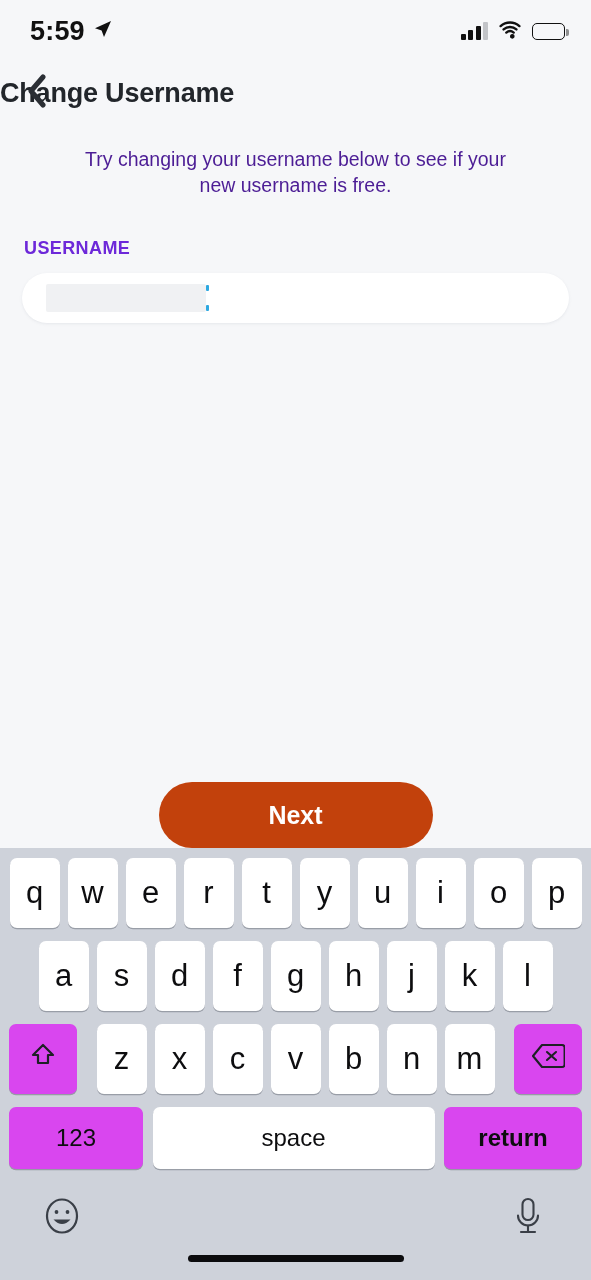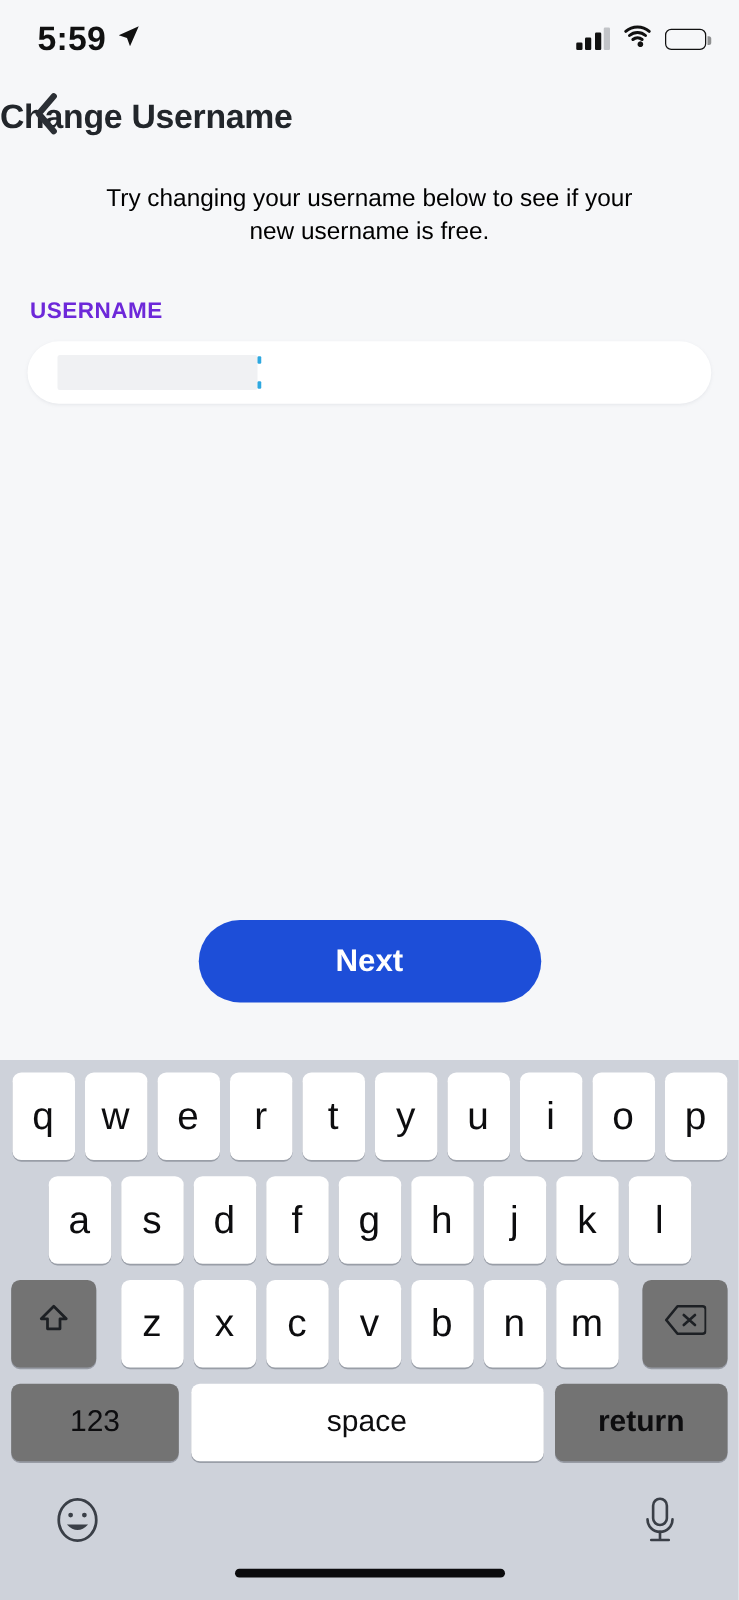--- a/index.html
+++ b/index.html
@@ -42,21 +42,21 @@
   }
   .nav-title{
     width:100%; text-align:left;
     font-size:27px; font-weight:bold; color:#22262b; letter-spacing:-.2px;
   }
 
   
   .subtitle{
     margin:22px auto 0;
     width:440px; text-align:center;
-    font-size:19.5px; line-height:26px; color:#000000;
+    font-size:19.5px; line-height:26px; color:#4c1d95;
   }
   .field-label{
     margin:40px 0 0 24px;
     font-size:18px; font-weight:bold; color:#6d28d9; letter-spacing:.4px;
   }
   .input-wrap{
     margin:14px 22px 0;
     height:50px; background:#fff; border-radius:25px;
     box-shadow:0 1px 3px rgba(120,130,145,.13);
     display:flex; align-items:center; padding:0 22px;
@@ -67,22 +67,22 @@
     margin-left:2px;
   }
   .caret{ position:absolute; left:184px; top:12px; width:3px; height:26px; }
   .caret i{ position:absolute; left:0; width:3px; height:6px; background:#2ea8e0; border-radius:1px; }
   .caret i.top{ top:0; }
   .caret i.bot{ bottom:0; }
 
   
   .next-btn{
     position:absolute; left:50%; transform:translateX(-50%);
-    top:736px; width:274px; height:66px;
-    background:#1d4ed8; border-radius:33px; border:none;
+    top:782px; width:274px; height:66px;
+    background:#c2410c; border-radius:33px; border:none;
     color:#fff; font-size:25px; font-weight:bold;
     display:flex; align-items:center; justify-content:center;
   }
 
   
   .keyboard{
     position:absolute; left:0; bottom:0; width:591px; height:432px;
     background:#ced2da;
     padding-top:10px;
   }
@@ -91,21 +91,21 @@
   .krow.r2{ gap:8px; }
   .key{
     background:#fff; border-radius:7px;
     box-shadow:0 1.3px 0 rgba(110,115,125,.55);
     display:flex; align-items:center; justify-content:center;
     font-size:31px; color:#0d0d0f; font-weight:400;
   }
   .key.letter{ width:50px; height:70px; }
   .key.r2k{ width:50px; height:70px; }
   .key.r3k{ width:50px; height:70px; }
-  .key.grey{ background:#737373; box-shadow:0 1.3px 0 rgba(105,110,120,.55); }
+  .key.grey{ background:#d946ef; box-shadow:0 1.3px 0 rgba(105,110,120,.55); }
   .key.shift,.key.del{ width:68px; height:70px; }
   .key.num{ width:134px; height:62px; font-size:24px; }
   .key.space{ width:282px; height:62px; font-size:24px; }
   .key.ret{ width:138px; height:62px; font-size:24px;font-weight:bold; }
   .r3-wrap{ display:flex; align-items:center; width:100%; padding:0 9px; justify-content:space-between; }
   .r3-mid{ display:flex; gap:8px; }
   .r4-wrap{ display:flex; align-items:center; width:100%; padding:0 9px; justify-content:space-between; }
 
   
   .kb-bottom{

